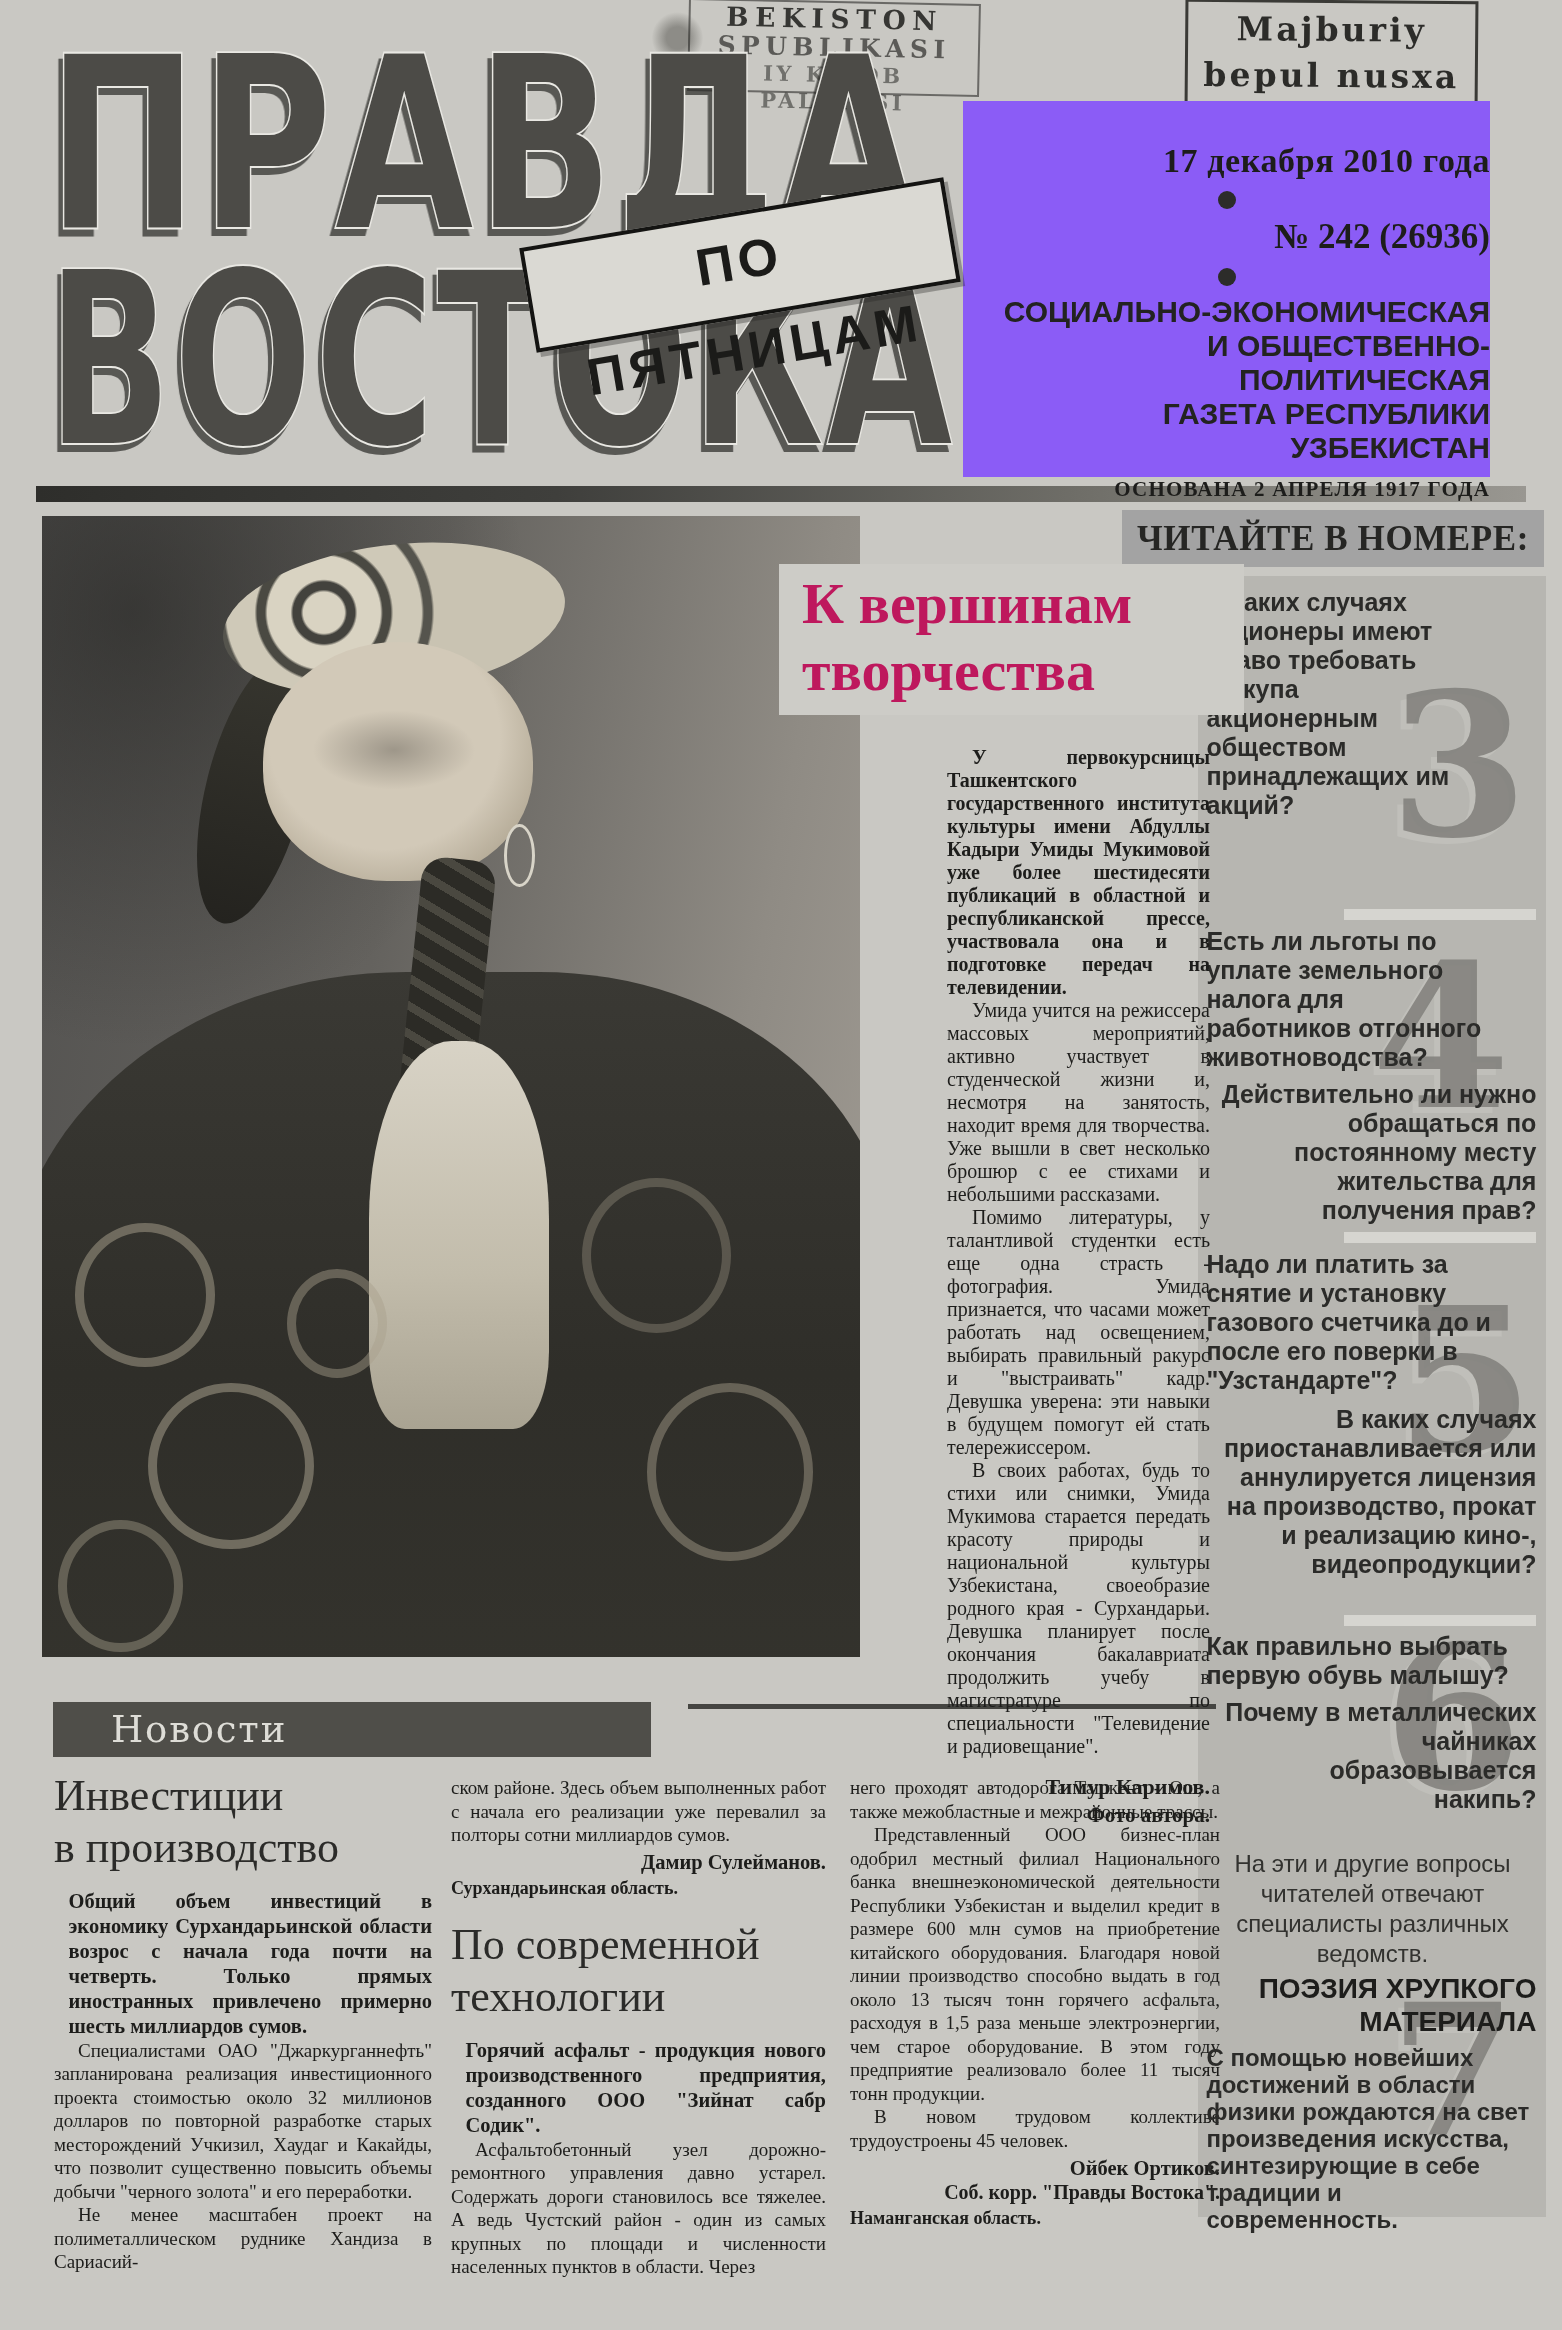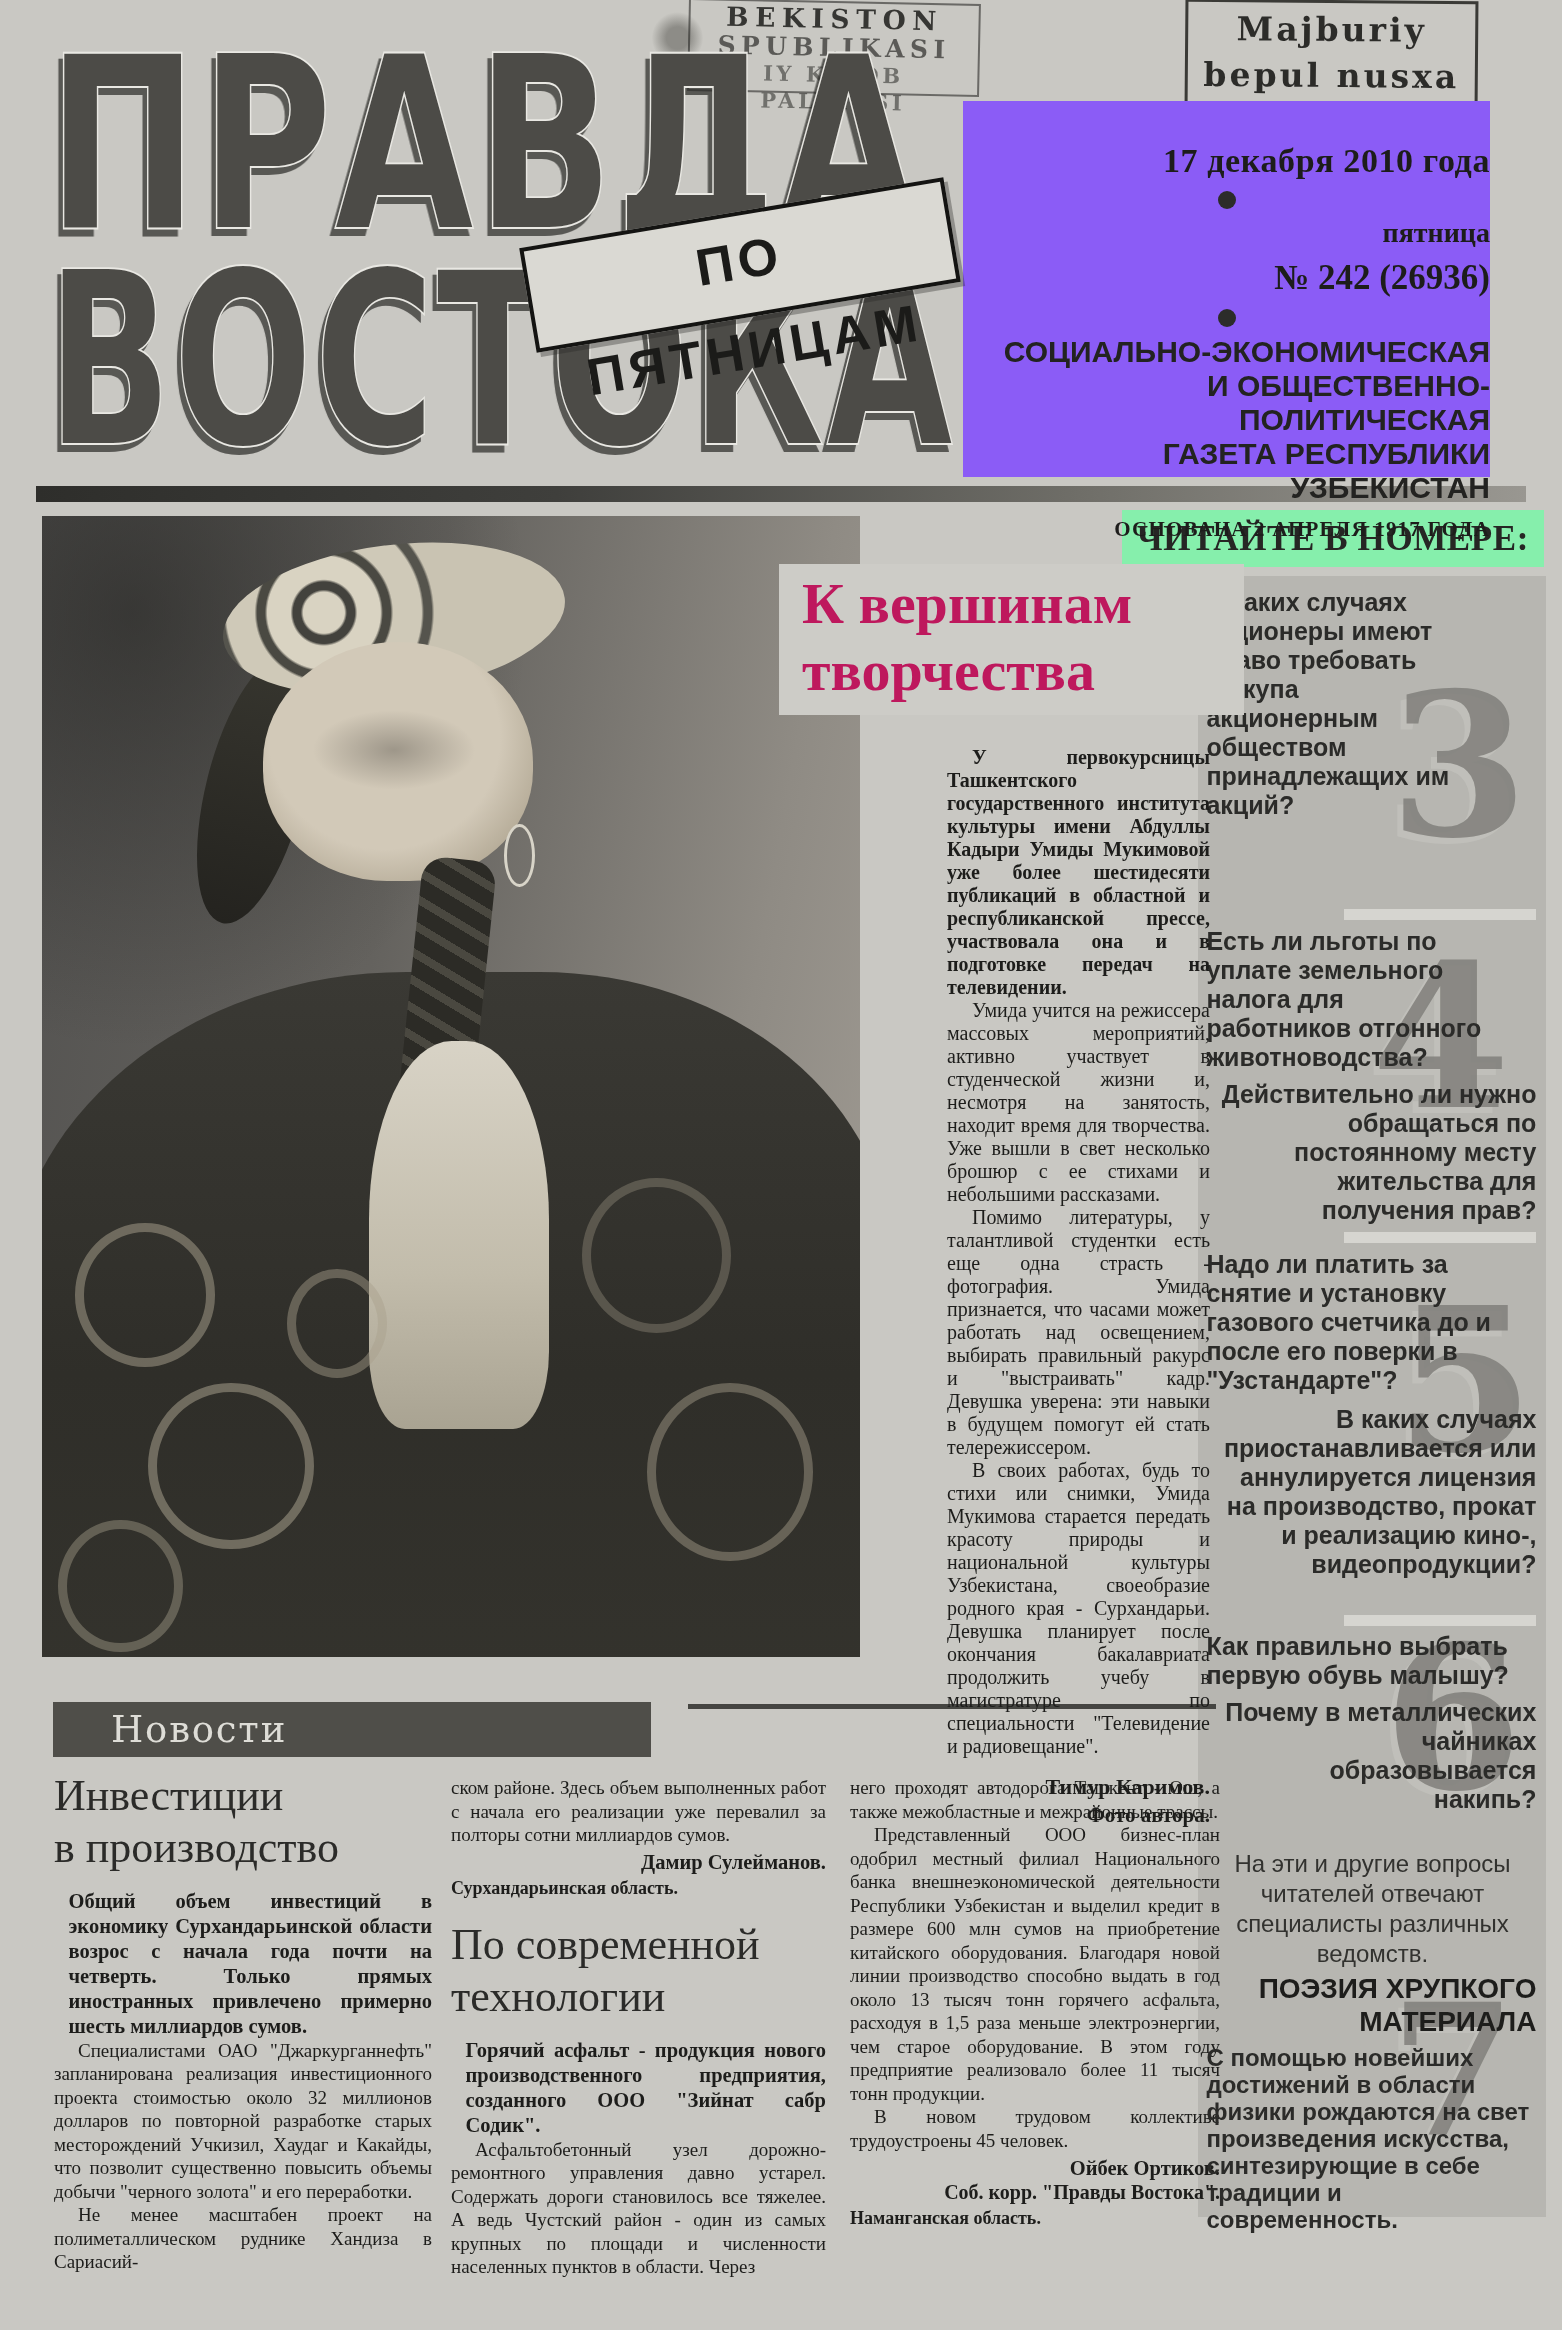--- a/index.html
+++ b/index.html
@@ -82,21 +82,21 @@
   .headline-box{left:779px;top:564px;width:465px;height:151px;background:#cdccc7;z-index:3;
     padding:6px 0 0 23px;box-sizing:border-box;}
   .headline-box div{font-weight:bold;font-size:58px;line-height:67px;color:#be185d;}
   .feature-col{left:947px;top:746px;width:263px;z-index:3;}
   .feature-col p{margin:0;font-size:20px;line-height:23px;text-align:justify;text-indent:25px;}
   .feature-col p.lead{font-weight:bold;}
   .f-byline{margin-top:15.7px;font-weight:bold;font-size:22px;text-align:right;}
   .f-credit{margin-top:3.6px;font-weight:bold;font-size:21px;text-align:right;}
 
   
-  .read-title-panel{left:1122px;top:510px;width:422px;height:57px;background:#86efac;
+  .read-title-panel{left:1122px;top:510px;width:422px;height:57px;background:#a3a3a3;
     text-align:center;font-weight:bold;font-size:35px;line-height:57px;letter-spacing:0.6px;color:#262624;}
   .read-panel{left:1198px;top:576px;width:348px;height:1641px;background:#b7b6b1;}
   .ri{position:absolute;font-family:"Liberation Sans",sans-serif;font-weight:bold;font-size:25px;
     line-height:29px;color:#2b2b29;z-index:1;}
   .ri.l{text-align:left;}
   .ri.r{text-align:right;}
   .ri-sep{position:absolute;height:11px;background:#d6d5d0;z-index:1;}
   .bignum{position:absolute;font-family:"DejaVu Serif",serif;font-weight:bold;font-size:199px;
     line-height:1;color:rgba(130,129,124,.88);z-index:0;text-shadow:-6px 6px 0 rgba(210,209,204,.35);}
   .ri-footer{position:absolute;left:24px;top:1273px;width:301px;text-align:center;
@@ -143,21 +143,20 @@
 
   <div class="abs mast mast-1">ПРАВДА</div>
   <div class="abs mast mast-2">ВОСТОКА</div>
   <div class="abs friday-badge">
     <span>ПО ПЯТНИЦАМ</span>
   </div>
 
   <div class="abs header-panel">
     <div class="hp-date">17 декабря 2010 года</div>
     <div class="hp-dot"></div>
-    <div class="hp-weekday">пятница</div>
     <div class="hp-issue">№ 242 (26936)</div>
     <div class="hp-dot"></div>
     <div class="hp-sub">
       <div>СОЦИАЛЬНО-ЭКОНОМИЧЕСКАЯ</div>
       <div>И ОБЩЕСТВЕННО-ПОЛИТИЧЕСКАЯ</div>
       <div>ГАЗЕТА РЕСПУБЛИКИ УЗБЕКИСТАН</div>
     </div>
     <div class="hp-founded">ОСНОВАНА 2 АПРЕЛЯ 1917 ГОДА</div>
   </div>
 

